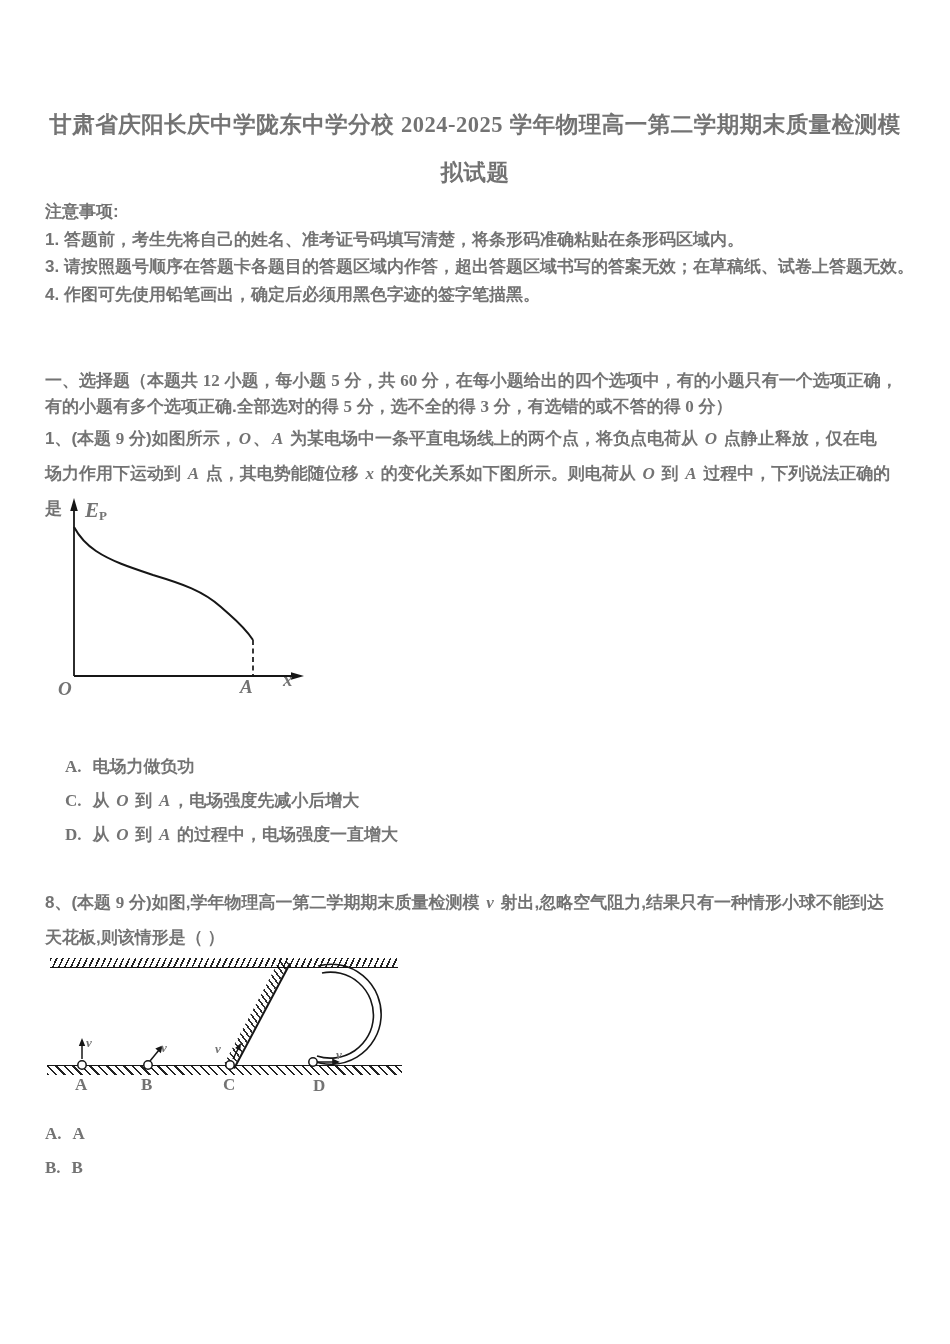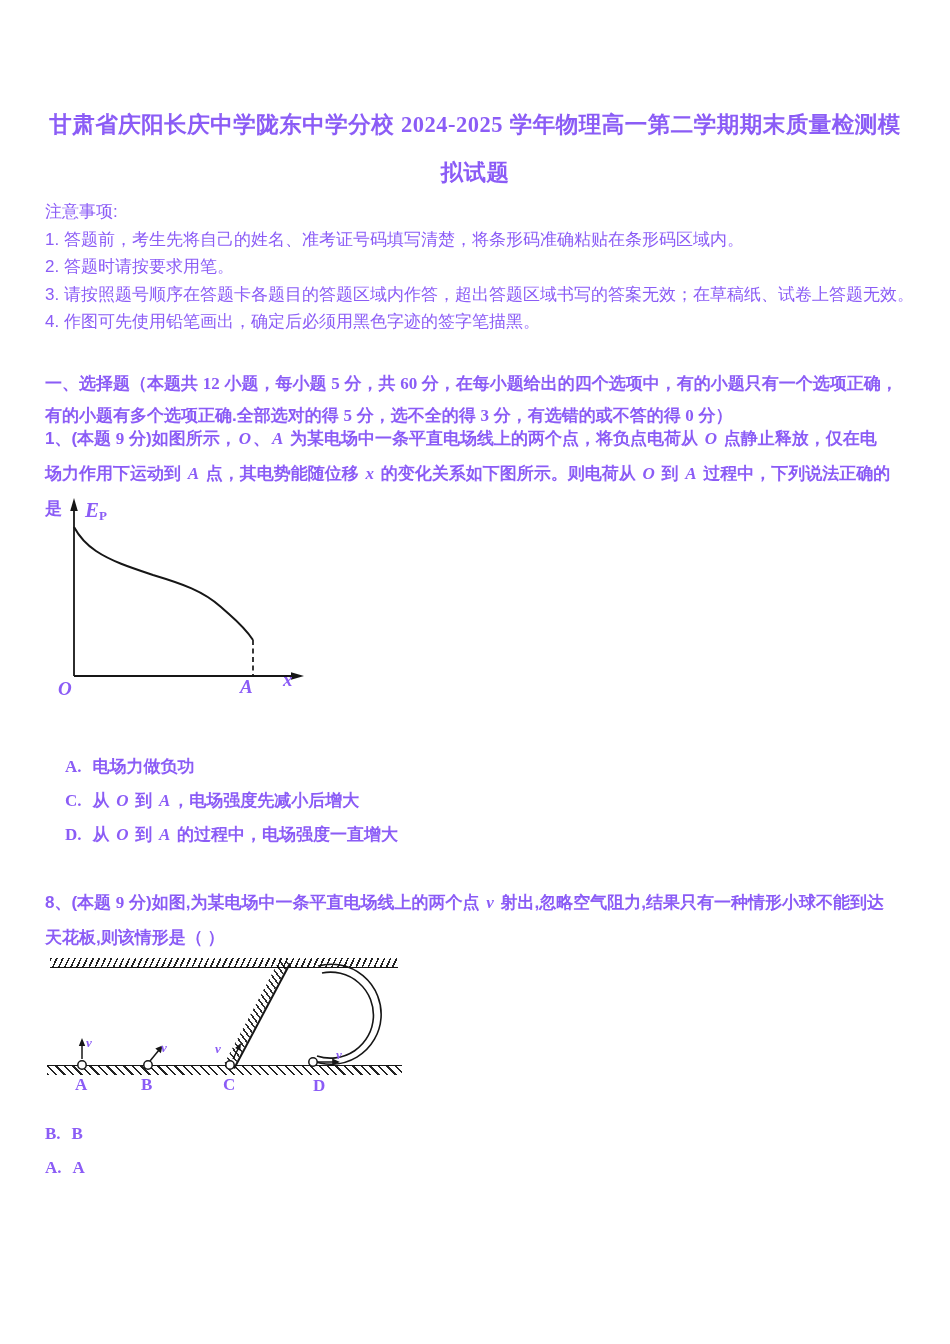--- a/index.html
+++ b/index.html
@@ -3,35 +3,35 @@
 <meta charset="utf-8">
 <style>
   html,body{margin:0;padding:0;background:#e8e8e8;}
   .page{
     position:relative;
     width:950px;height:1344px;
     background:#ffffff;
     margin:0 auto;
     overflow:hidden;
     font-family:"Liberation Sans","DejaVu Sans",sans-serif;
-    color:#8b5cf6;
+    color:#737373;
     -webkit-font-smoothing:antialiased;
   }
   .abs{position:absolute;}
   
   .title{
     left:45px;right:45px;top:101px;
     font-size:22.5px;font-weight:700;line-height:48px;
     text-align:center;letter-spacing:.5px;
   }
   
-  .notice{left:45px;right:45px;top:198px;font-size:17px;line-height:27.5px;font-weight:400;}
+  .notice{left:45px;right:45px;top:198px;font-size:17px;line-height:27.5px;font-weight:700;}
   .notice-item{white-space:nowrap;}
   
-  .section-heading{left:45px;right:45px;top:368px;font-size:17px;line-height:32px;font-weight:600;}
+  .section-heading{left:45px;right:45px;top:368px;font-size:17px;line-height:26px;font-weight:600;}
   .stem{left:45px;right:57px;font-size:17px;font-weight:600;}
   .stem.q1{top:421px;line-height:35px;}
   .stem.q2{top:885px;line-height:35px;}
   
   .num{font-family:"Liberation Serif","DejaVu Serif",serif;}
   .var{font-family:"Liberation Serif","DejaVu Serif",serif;font-style:italic;font-weight:600;padding:0 2px;}
   .sub{font-size:.7em;vertical-align:-0.25em;}
   
   .options{left:45px;right:45px;font-size:17px;font-weight:600;}
   .options.q1opts{top:750px;line-height:34px;margin-left:20px;}
@@ -74,21 +74,20 @@
 <div class="page">
 
   <div class="abs title">
     <div><span>甘肃省庆阳长庆中学陇东中学分校 </span><span class="num">2024-2025</span><span> 学年物理高一第二学期期末质量检测模</span></div>
     <div>拟试题</div>
   </div>
 
   <div class="abs notice">
     <div>注意事项:</div>
     <div class="notice-item">1. 答题前，考生先将自己的姓名、准考证号码填写清楚，将条形码准确粘贴在条形码区域内。</div>
-    <div class="notice-item">2. 答题时请按要求用笔。</div>
     <div class="notice-item">3. 请按照题号顺序在答题卡各题目的答题区域内作答，超出答题区域书写的答案无效；在草稿纸、试卷上答题无效。</div>
     <div class="notice-item">4. 作图可先使用铅笔画出，确定后必须用黑色字迹的签字笔描黑。</div>
   </div>
 
   <div class="abs section-heading"><span>一、选择题（本题共 </span><span class="num">12</span><span> 小题，每小题 </span><span class="num">5</span><span> 分，共 </span><span class="num">60</span><span> 分，在每小题给出的四个选项中，有的小题只有一个选项正确，有的小题有多个选项正确.全部选对的得 </span><span class="num">5</span><span> 分，选不全的得 </span><span class="num">3</span><span> 分，有选错的或不答的得 </span><span class="num">0</span><span> 分）</span></div>
 
   <div class="abs stem q1"><span>1、(本题 </span><span class="num">9</span><span> 分)如图所示，</span><span class="var">O</span><span>、</span><span class="var">A</span><span> 为某电场中一条平直电场线上的两个点，将负点电荷从 </span><span class="var">O</span><span> 点静止释放，仅在电场力作用下运动到 </span><span class="var">A</span><span> 点，其电势能随位移 </span><span class="var">x</span><span> 的变化关系如下图所示。则电荷从 </span><span class="var">O</span><span> 到 </span><span class="var">A</span><span> 过程中，下列说法正确的是</span></div>
 
   <div class="abs figure1">
     <svg width="300" height="215" viewBox="0 0 300 215">
@@ -104,21 +103,21 @@
     <span class="fig-lbl fig-var l-a">A</span>
     <span class="fig-lbl fig-var l-x">x</span>
   </div>
 
   <div class="abs options q1opts">
     <div><span class="opt-label">A.</span><span><span>电场力做负功</span></span></div>
     <div><span class="opt-label">C.</span><span><span>从 </span><span class="var">O</span><span> 到 </span><span class="var">A</span><span>，电场强度先减小后增大</span></span></div>
     <div><span class="opt-label">D.</span><span><span>从 </span><span class="var">O</span><span> 到 </span><span class="var">A</span><span> 的过程中，电场强度一直增大</span></span></div>
   </div>
 
-  <div class="abs stem q2"><span>8、(本题 </span><span class="num">9</span><span> 分)如图,为某电场中一条平直电场线上的两个点 </span><span class="var">v</span><span> 射出,忽略空气阻力,结果只有一种情形小球不能到达天花板,则该情形是（ ）</span></div>
+  <div class="abs stem q2"><span>8、(本题 </span><span class="num">9</span><span> 分)如图,学年物理高一第二学期期末质量检测模 </span><span class="var">v</span><span> 射出,忽略空气阻力,结果只有一种情形小球不能到达天花板,则该情形是（ ）</span></div>
 
   <div class="abs figure2">
     <div class="abs ceiling"></div>
     <div class="abs floor"></div>
     <div class="abs incline"></div>
     <svg width="365" height="150" viewBox="0 0 365 150" style="position:absolute;left:0;top:0">
 
       <path d="M273,13 A50,50 0 1 1 266,107" fill="none" stroke="#161616" stroke-width="1.6"></path>
       <path d="M277,20 A43,43 0 1 1 272,103" fill="none" stroke="#161616" stroke-width="1.6"></path>
 
@@ -140,17 +139,17 @@
     <span class="f2-v v-b">v</span>
     <span class="f2-v v-c">v</span>
     <span class="f2-v v-d">v</span>
     <span class="f2-pos p-a">A</span>
     <span class="f2-pos p-b">B</span>
     <span class="f2-pos p-c">C</span>
     <span class="f2-pos p-d">D</span>
   </div>
 
   <div class="abs options q2opts">
+    <div><span class="opt-label">A.</span><span class="opt-value">A</span></div>
     <div><span class="opt-label">B.</span><span class="opt-value">B</span></div>
-    <div><span class="opt-label">A.</span><span class="opt-value">A</span></div>
   </div>
 
 </div>
 
 </body></html>

